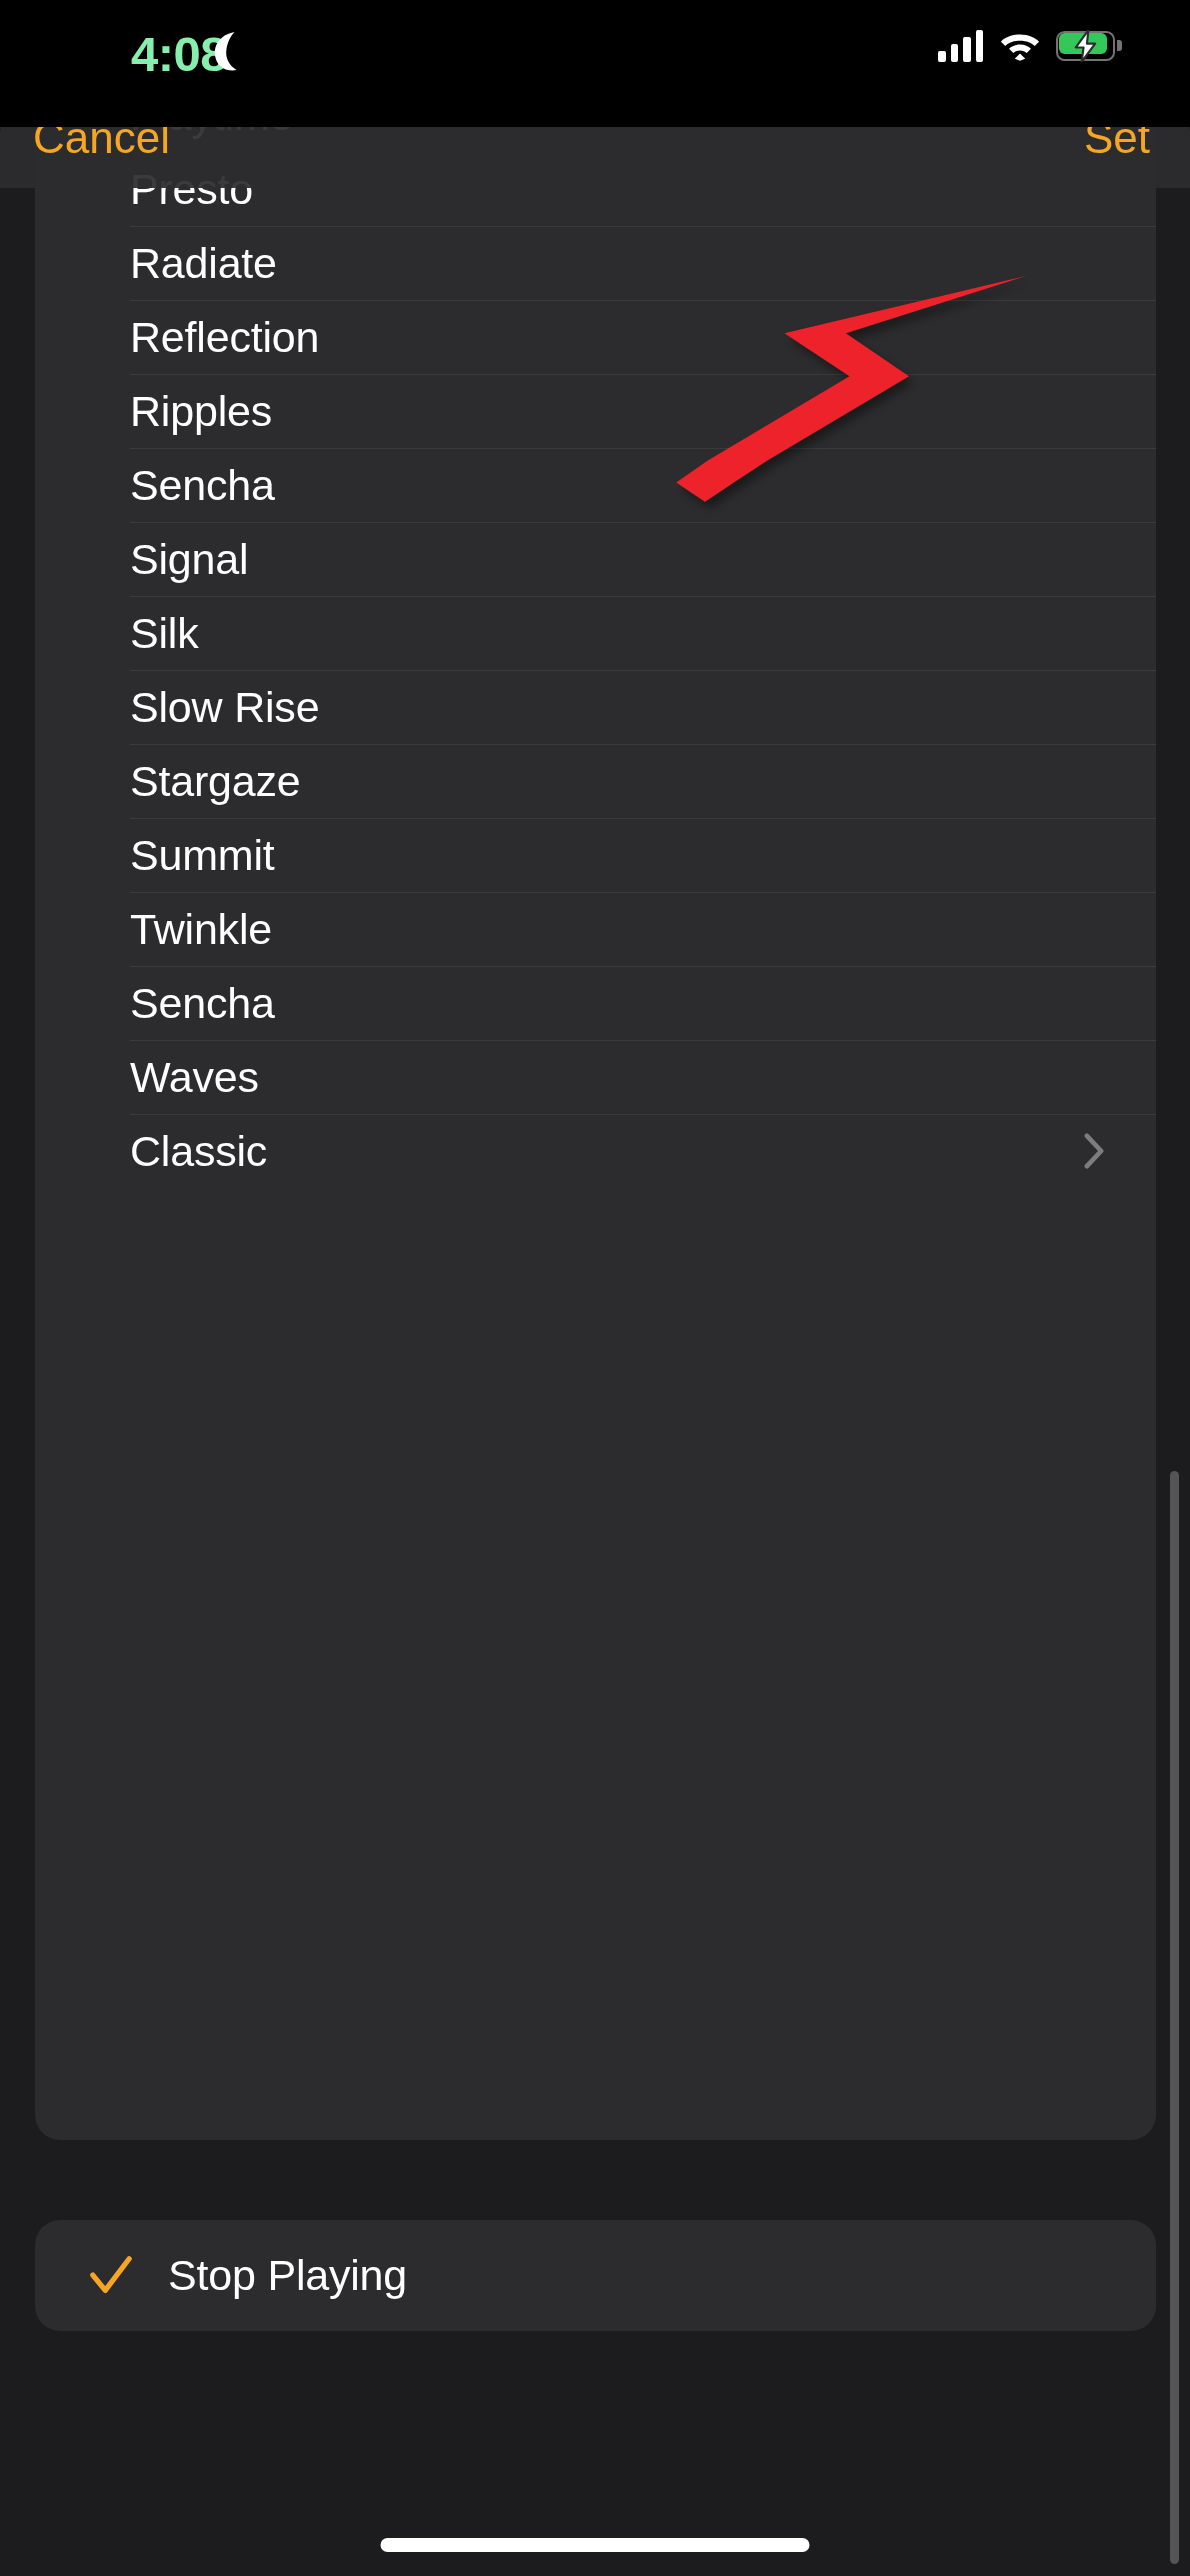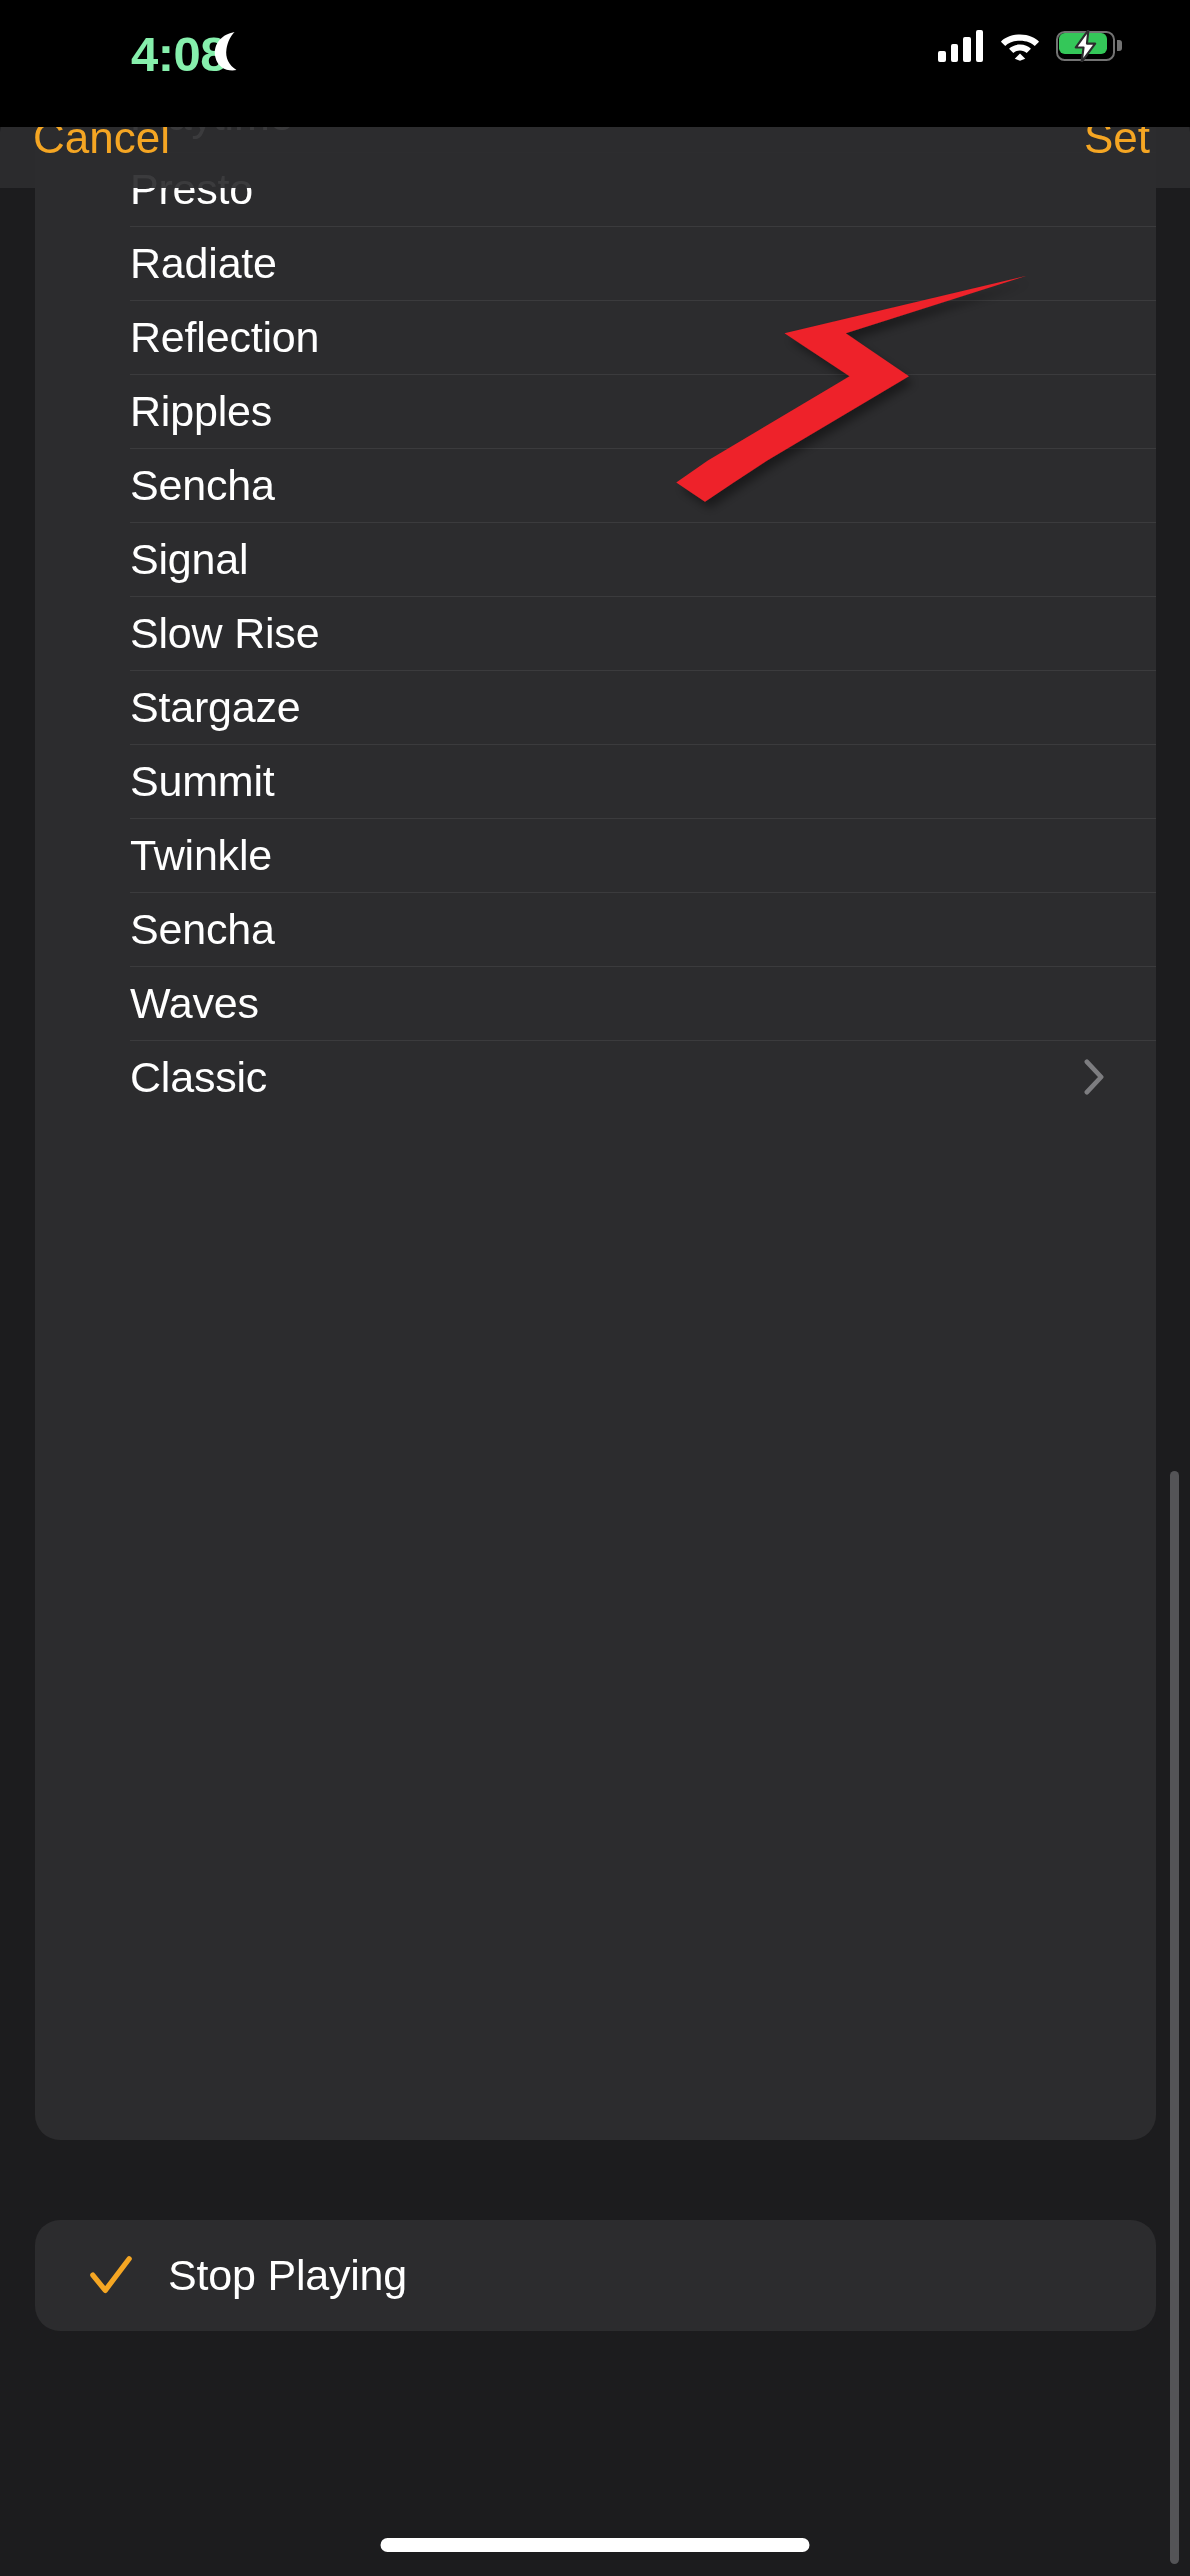--- a/index.html
+++ b/index.html
@@ -222,20 +222,24 @@
             <div class="sep"></div>
             <span class="row-label">Ripples</span>
           </div>
           <div class="row">
             <div class="sep"></div>
             <span class="row-label">Sencha</span>
           </div>
           <div class="row">
             <div class="sep"></div>
             <span class="row-label">Signal</span>
+          </div>
+          <div class="row">
+            <div class="sep"></div>
+            <span class="row-label">Silk</span>
           </div>
           <div class="row">
             <div class="sep"></div>
             <span class="row-label">Slow Rise</span>
           </div>
           <div class="row">
             <div class="sep"></div>
             <span class="row-label">Stargaze</span>
           </div>
           <div class="row">

